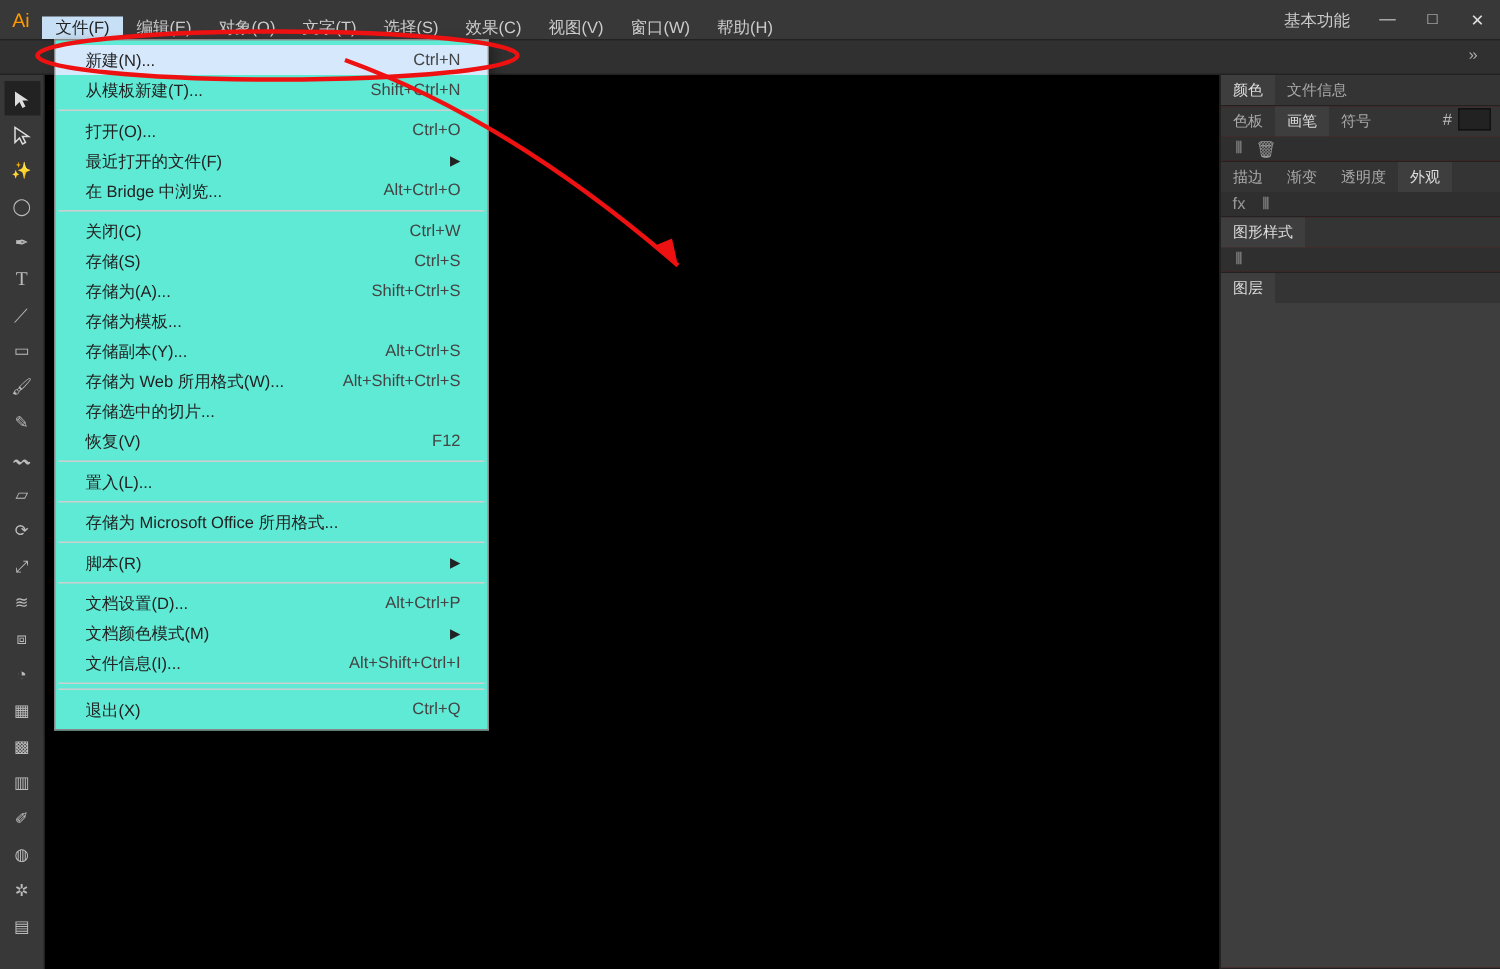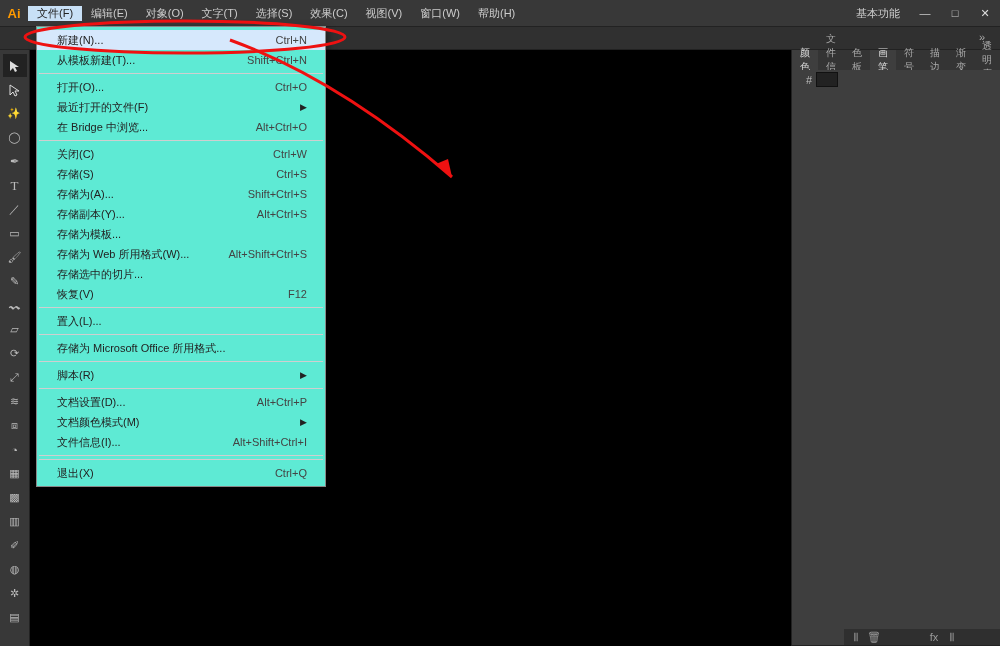--- a/index.html
+++ b/index.html
@@ -1,42 +1,42 @@
 <!DOCTYPE html>
 <html><head>
 <meta charset="utf-8">
 <style>
 * { margin:0; padding:0; box-sizing:border-box; font-family:"Microsoft YaHei",Tahoma,Arial,sans-serif; font-size:11px; user-select:none }
 body { width:1000px; height:646px; background:#333; color:#bbb; overflow:hidden; position:relative }
 
 
 .titlebar { position:absolute; left:0; top:0; height:26px; width:100%; background:#383838; display:flex; align-items:center }
-.app-icon { width:28px; height:26px; display:flex; align-items:center; justify-content:center; color:#ff9a00; font-weight:bold; font-size:13px }
-.menu-strip { display:flex; height:26px; align-items:center }
+.app-icon { width:28px; height:26px; display:flex; align-items:center; justify-content:center; color:#ff9a00; font-weight:normal; font-size:13px }
+.menu-strip { display:flex; height:26px; align-items:flex-end }
 .menu-item  { padding:0 9px; display:flex; align-items:center; color:#ccc; cursor:default }
 .menu-item.open { background:#c8e0f6; color:#222 }
 .titlebar .ws-label { margin-left:auto; padding:0 10px; color:#ccc }
 .win-btns { display:flex }
 .win-btn  { width:30px; height:26px; display:flex; align-items:center; justify-content:center; color:#ccc }
 .win-btn.close { color:#ddd }
 
 
 .optbar { position:absolute; left:0; top:26px; height:24px; width:100%; background:#303030; border-top:1px solid #222; border-bottom:1px solid #222 }
 .sidebar-collapse { position:absolute; right:8px; top:30px; width:20px; height:14px; display:flex; justify-content:center; align-items:center; color:#aaa }
 
 
 .toolbar { position:absolute; left:0; top:50px; width:30px; bottom:0; background:#383838; border-right:1px solid #222; display:flex; flex-direction:column; align-items:center; padding-top:4px; gap:0 }
 .toolbar .tool { width:24px; height:23px; margin:0 0 1px 0; display:flex; align-items:center; justify-content:center; color:#bbb; position:relative }
 .toolbar .tool.sel { background:#222 }
 
 
 .canvas { position:absolute; left:30px; top:50px; right:183px; bottom:0; background:#000 }
 
 
-.right { position:absolute; right:0; top:50px; width:209px; bottom:0; background:#7f1d1d; border-left:1px solid #222; display:flex; flex-direction:row }
+.right { position:absolute; right:0; top:50px; width:187px; bottom:0; background:#7f1d1d; border-left:1px solid #222; display:flex; flex-direction:column }
 .panel-group { border-bottom:1px solid #222; display:flex; flex-direction:column }
 .panel-tabs  { display:flex; height:20px; background:#343434 }
 .panel-tab   { padding:0 8px; display:flex; align-items:center; color:#aaa; font-size:10px }
 .panel-tab.active { background:#3e3e3e; color:#ddd }
 .panel-body  { flex:1; background:#3e3e3e; position:relative }
 .hash-label  { position:absolute; right:32px; top:4px; color:#bbb }
 .swatch-big  { position:absolute; right:6px; top:2px; width:22px; height:15px; background:#222; border:1px solid #111 }
 .panel-foot  { height:16px; background:#2f2f2f; display:flex; align-items:center; gap:6px; padding:0 6px; color:#999; font-size:9px }
 .panel-foot .ico { width:12px; height:12px; display:flex; align-items:center; justify-content:center }
 
@@ -253,25 +253,25 @@
     </div>
     <div class="dd-row">
       <span class="lbl">存储(S)</span>
       <span class="sc">Ctrl+S</span>
     </div>
     <div class="dd-row">
       <span class="lbl">存储为(A)...</span>
       <span class="sc">Shift+Ctrl+S</span>
     </div>
     <div class="dd-row">
+      <span class="lbl">存储为模板...</span>
+    </div>
+    <div class="dd-row">
       <span class="lbl">存储副本(Y)...</span>
       <span class="sc">Alt+Ctrl+S</span>
-    </div>
-    <div class="dd-row">
-      <span class="lbl">存储为模板...</span>
     </div>
     <div class="dd-row">
       <span class="lbl">存储为 Web 所用格式(W)...</span>
       <span class="sc">Alt+Shift+Ctrl+S</span>
     </div>
     <div class="dd-row">
       <span class="lbl">存储选中的切片...</span>
     </div>
     <div class="dd-row">
       <span class="lbl">恢复(V)</span>

